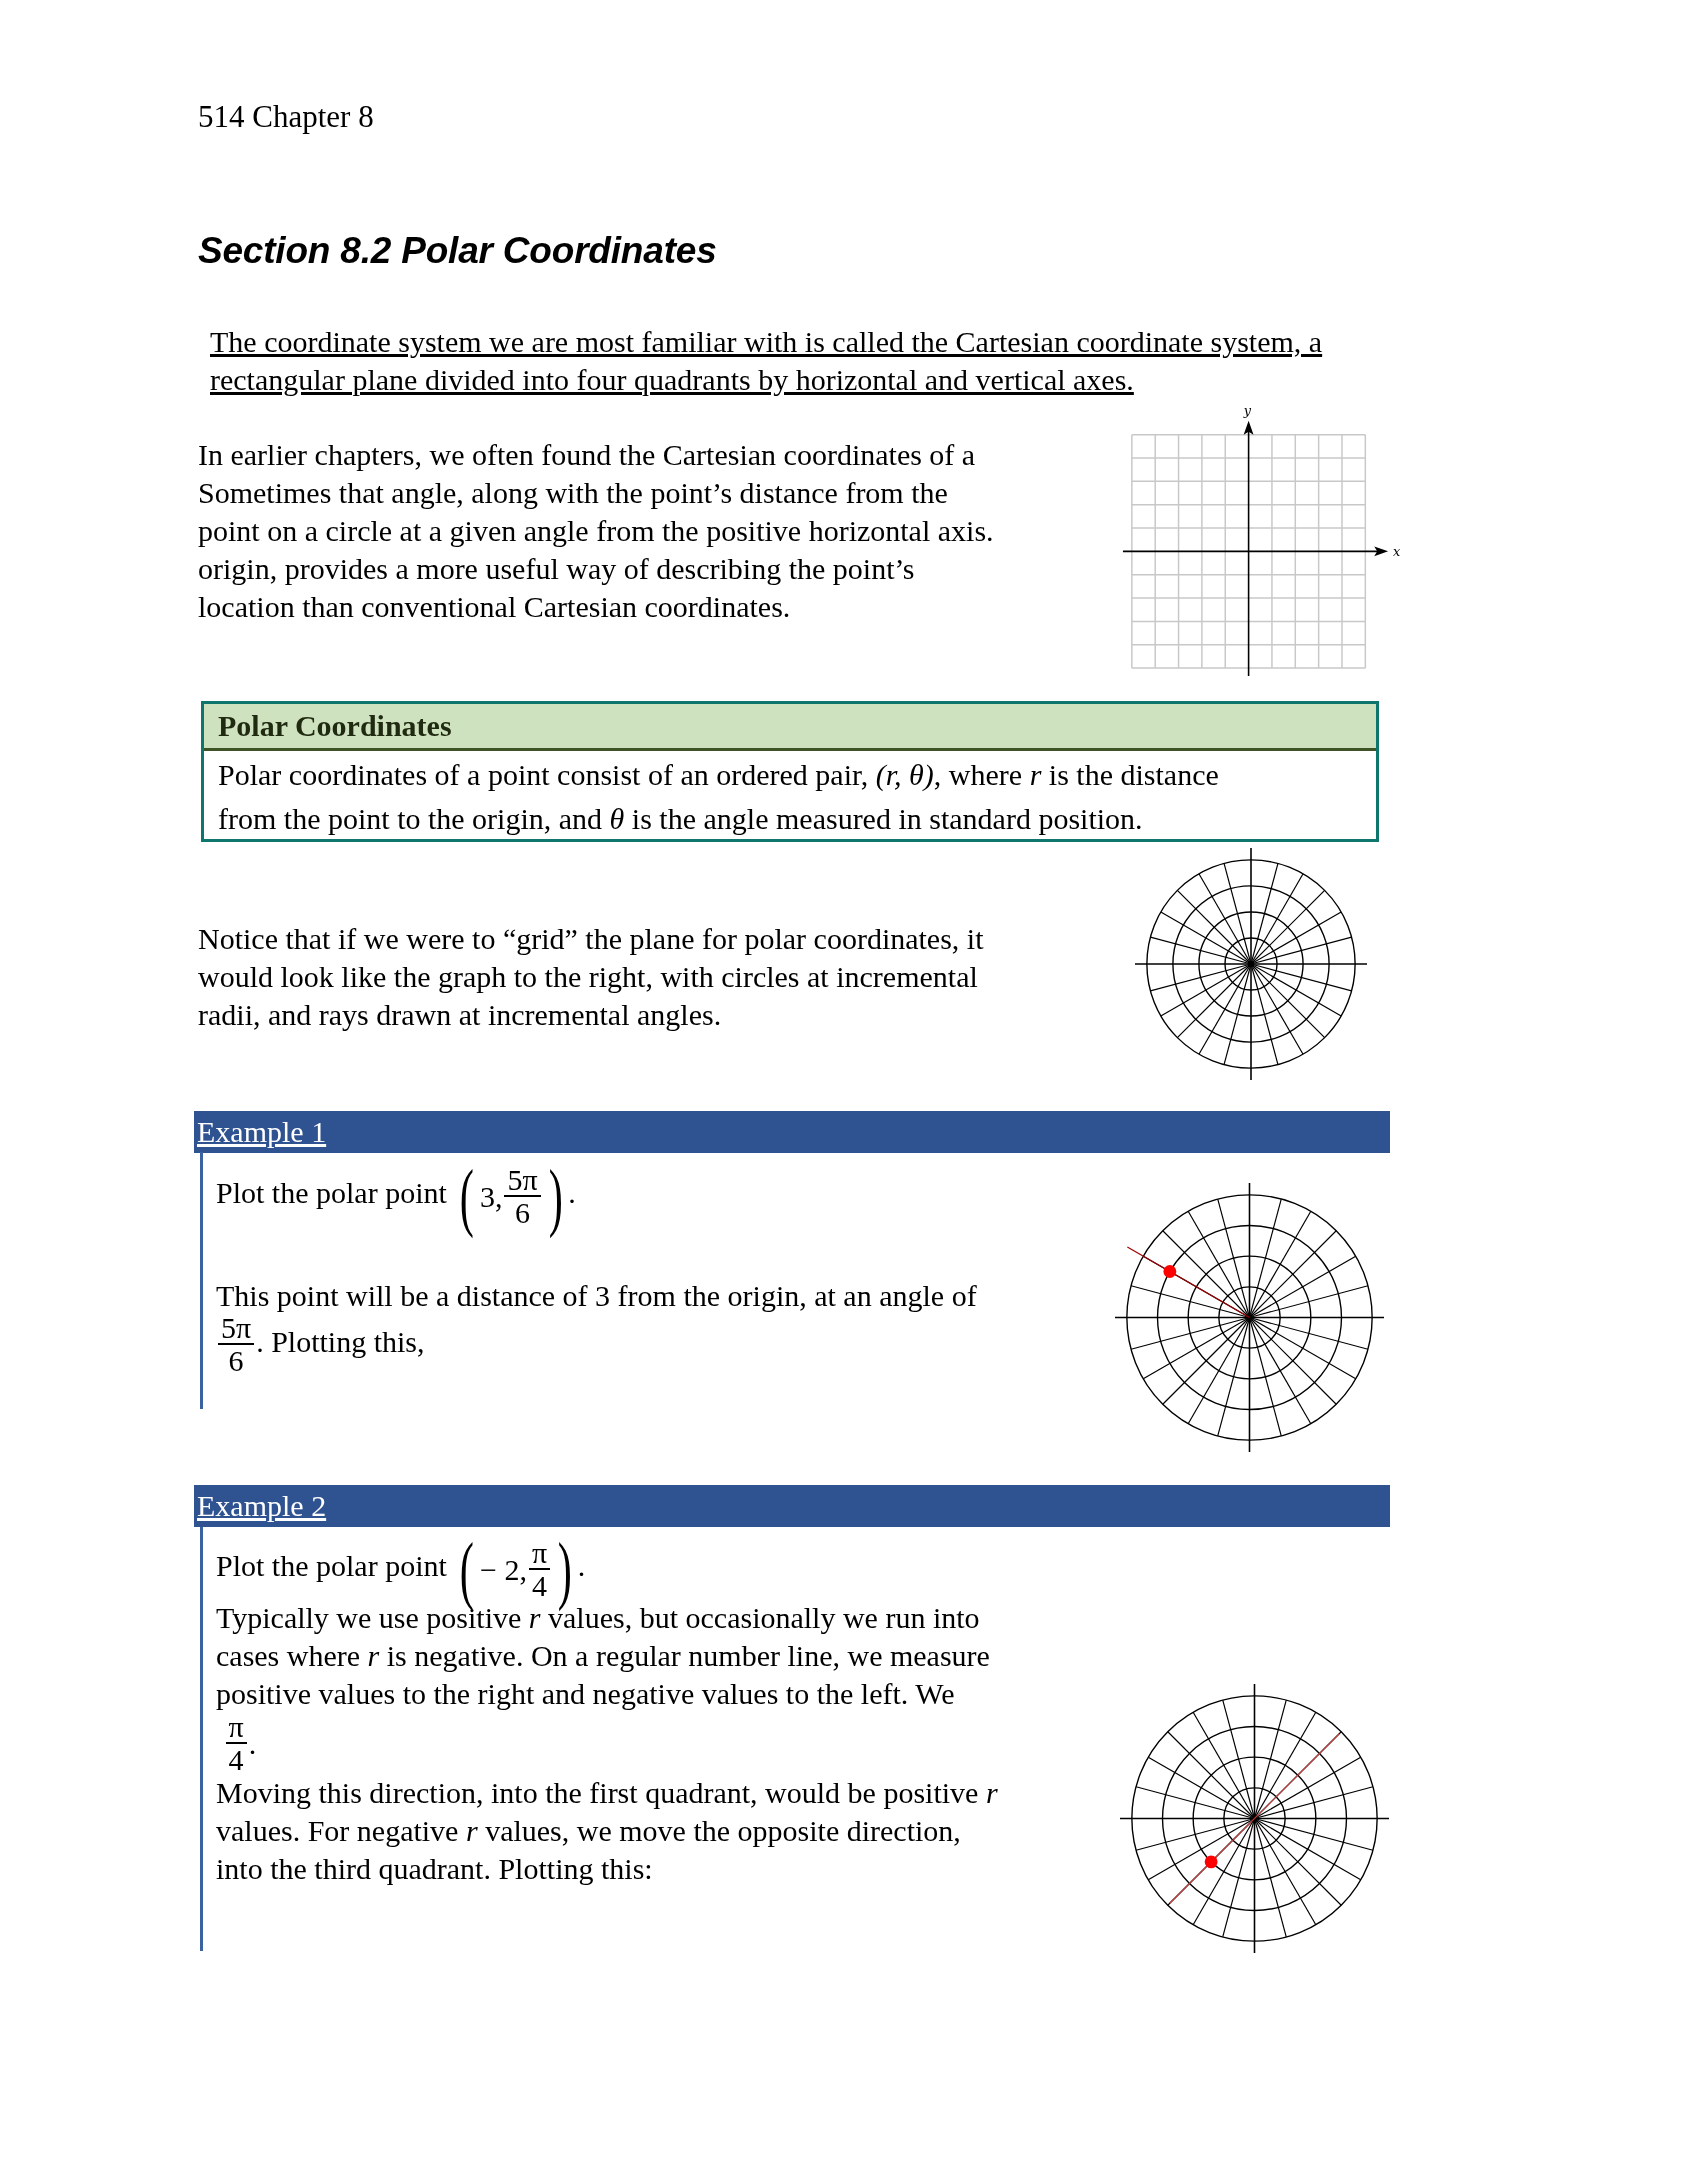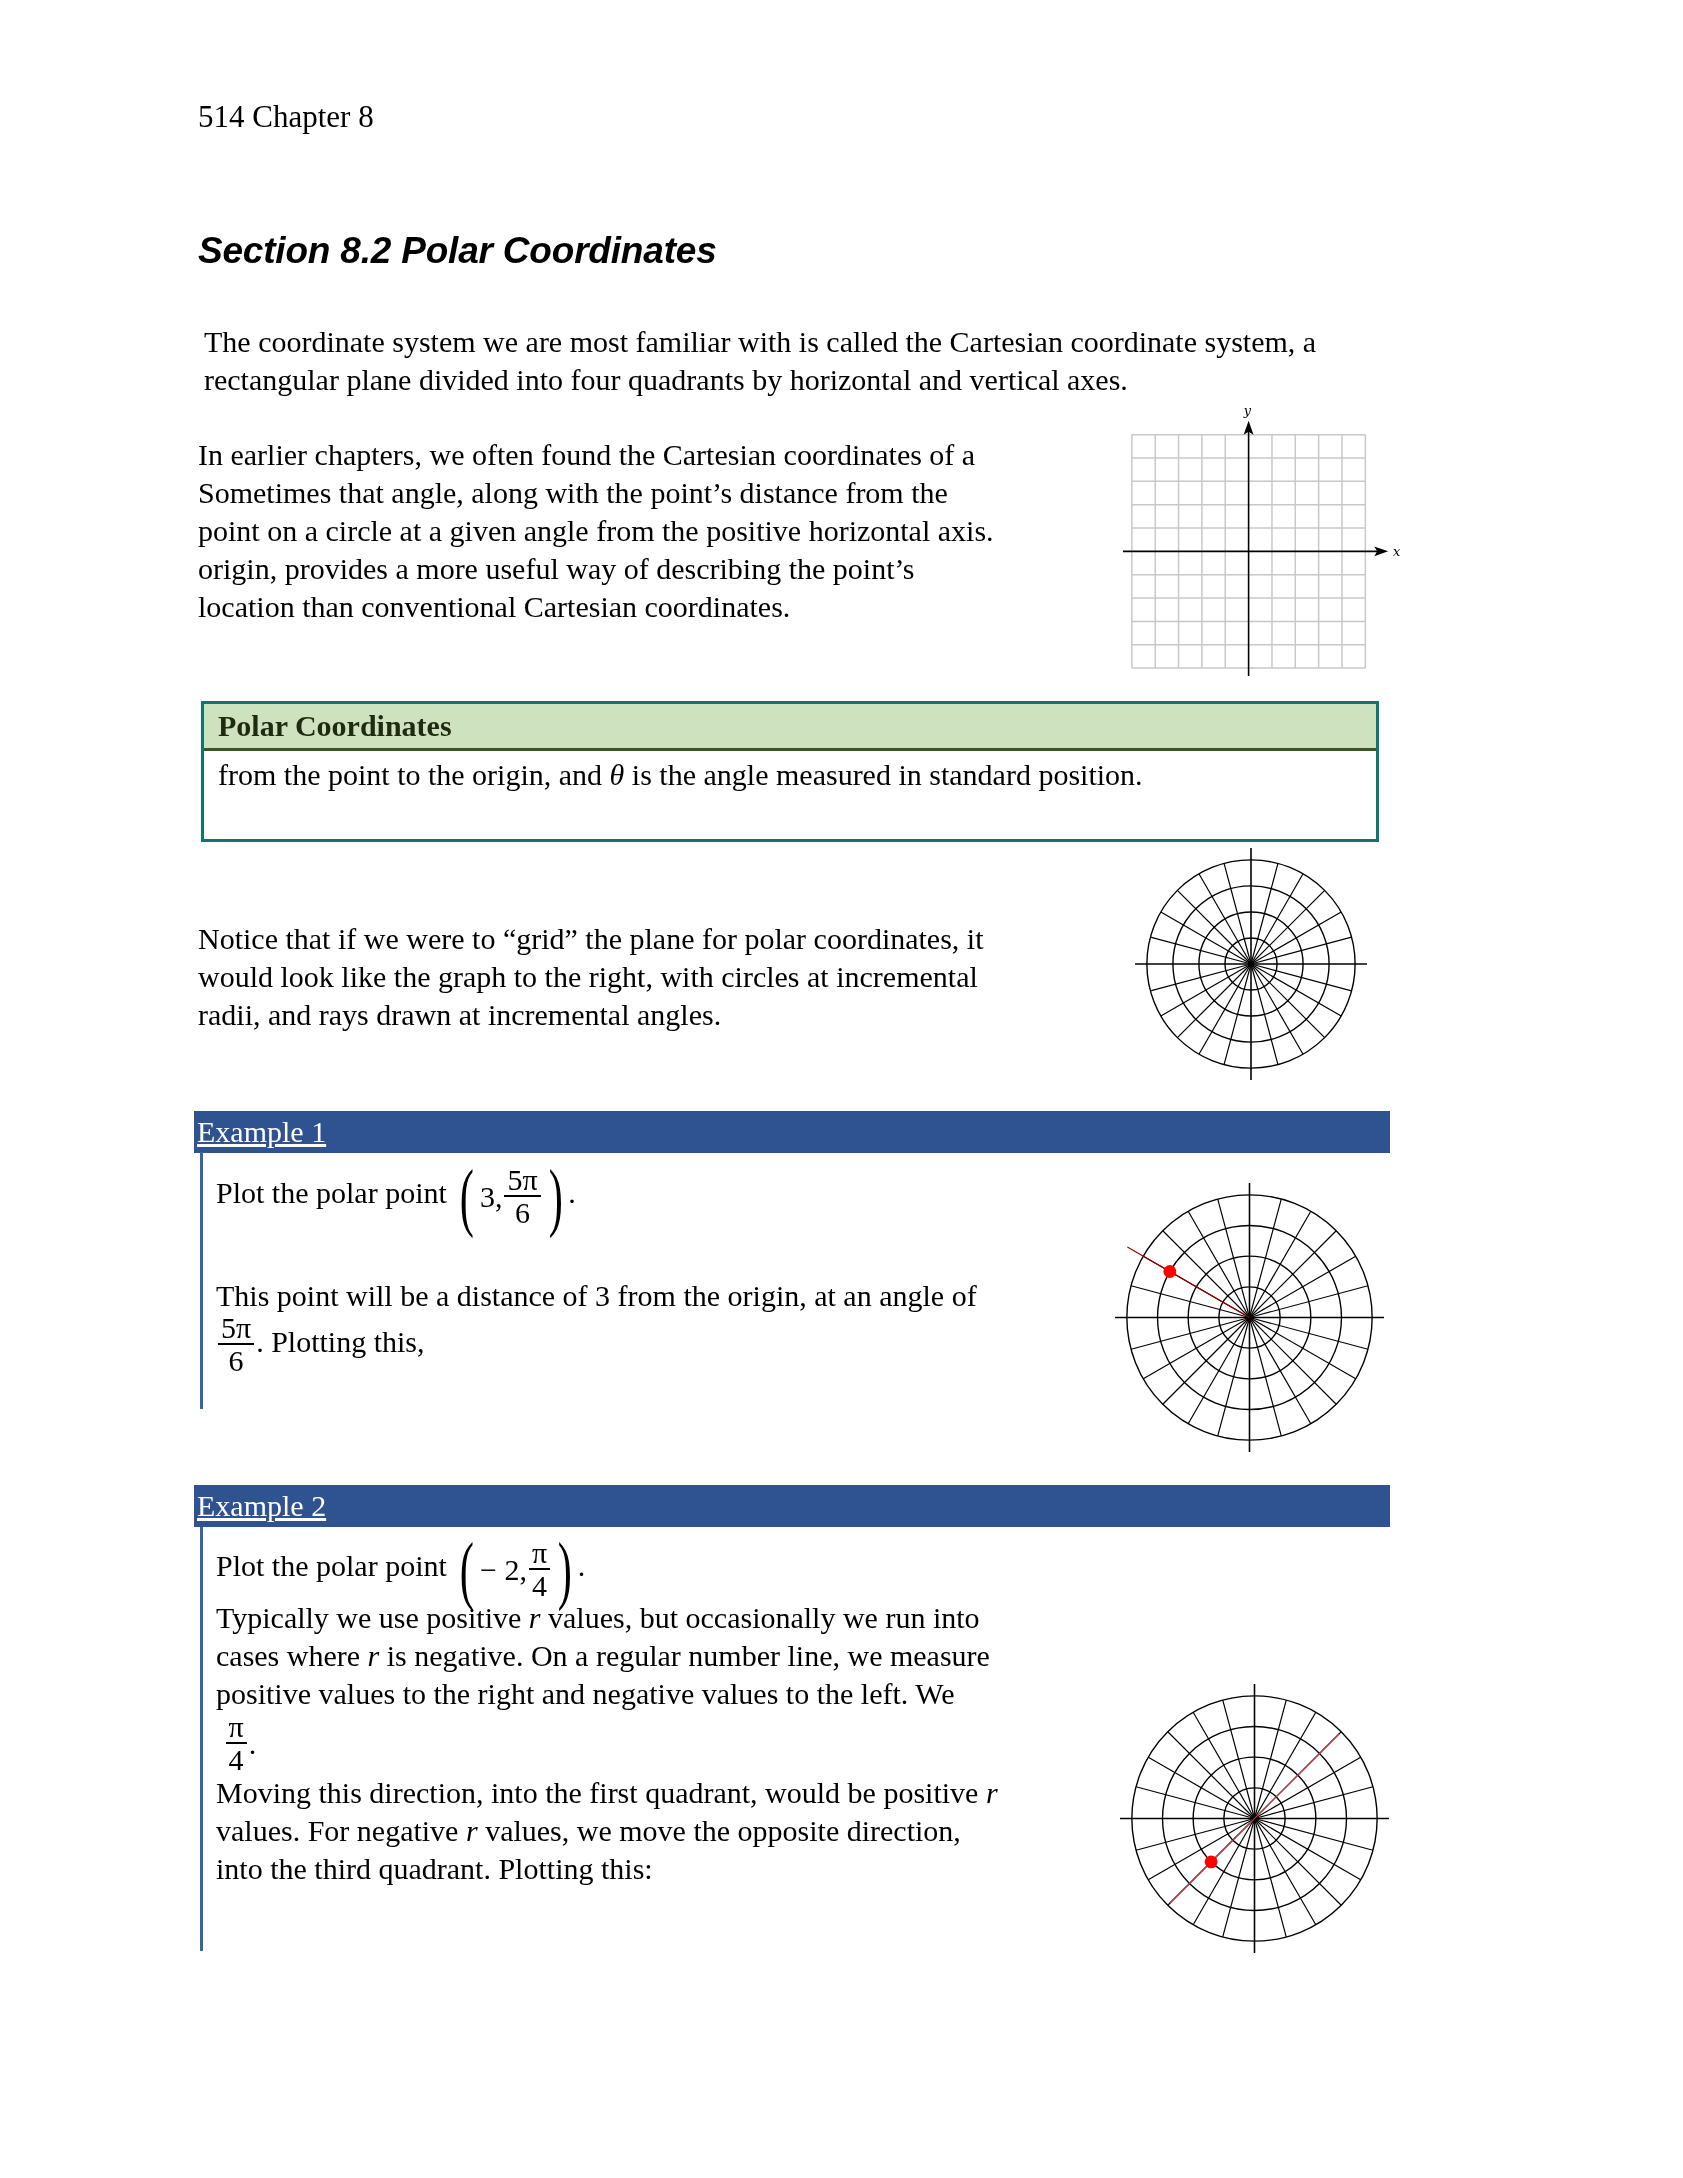--- a/index.html
+++ b/index.html
@@ -8,21 +8,21 @@
     font-family: "Liberation Serif", "DejaVu Serif", serif; color: #000;
     overflow: hidden;
   }
   .abs { position: absolute; }
   .running-head { left: 198px; top: 99px; font-size: 31px; }
   .section-title {
     left: 198px; top: 230px; font-family: "Liberation Sans", "DejaVu Sans", sans-serif;
     font-weight: bold; font-style: italic; font-size: 37px; letter-spacing: -0.2px;
   }
   .para { font-size: 30px; line-height: 38px; }
-  .p-intro { left: 204px; top: 323px; width: 1168px; }
+  .p-intro { left: 210px; top: 323px; width: 1168px; text-decoration: underline; }
   .p-earlier { left: 198px; top: 436px; width: 891px; }
   .p-notice { left: 198px; top: 920px; width: 891px; }
 
   .defbox {
     left: 201px; top: 701px; width: 1178px; height: 141px;
     border: 3px solid #0f766e; box-sizing: border-box;
   }
   .defbox-head {
     background: #cfe2bf; height: 44px; border-bottom: 3px solid #3e5427;
     font-weight: bold; font-size: 30px; line-height: 44px; padding-left: 14px;
@@ -91,20 +91,26 @@
   <polygon points="282,152 268,147 271,152 268,157" fill="#000"></polygon>
   <polygon points="141,20 136,34 141,31 146,34" fill="#000"></polygon>
   <text x="287" y="157" font-size="13" font-style="italic" font-family="DejaVu Serif, serif">x</text>
   <text x="136" y="14" font-size="13" font-style="italic" font-family="DejaVu Serif, serif">y</text>
 </svg>
 
 <div class="abs defbox">
   <div class="defbox-head">Polar Coordinates</div>
   <div class="defbox-body">
     <div>
+      <span>Polar coordinates of a point consist of an ordered pair,</span>
+      <span class="ital">(r, θ)</span><span>, where</span>
+      <span class="ital">r</span>
+      <span>is the distance</span>
+    </div>
+    <div>
       <span>from the point to the origin, and</span>
       <span class="ital">θ</span>
       <span>is the angle measured in standard position.</span>
     </div>
   </div>
 </div>
 
 <div class="abs para p-notice">
   <div>Notice that if we were to “grid” the plane for polar coordinates, it</div>
   <div>would look like the graph to the right, with circles at incremental</div>

